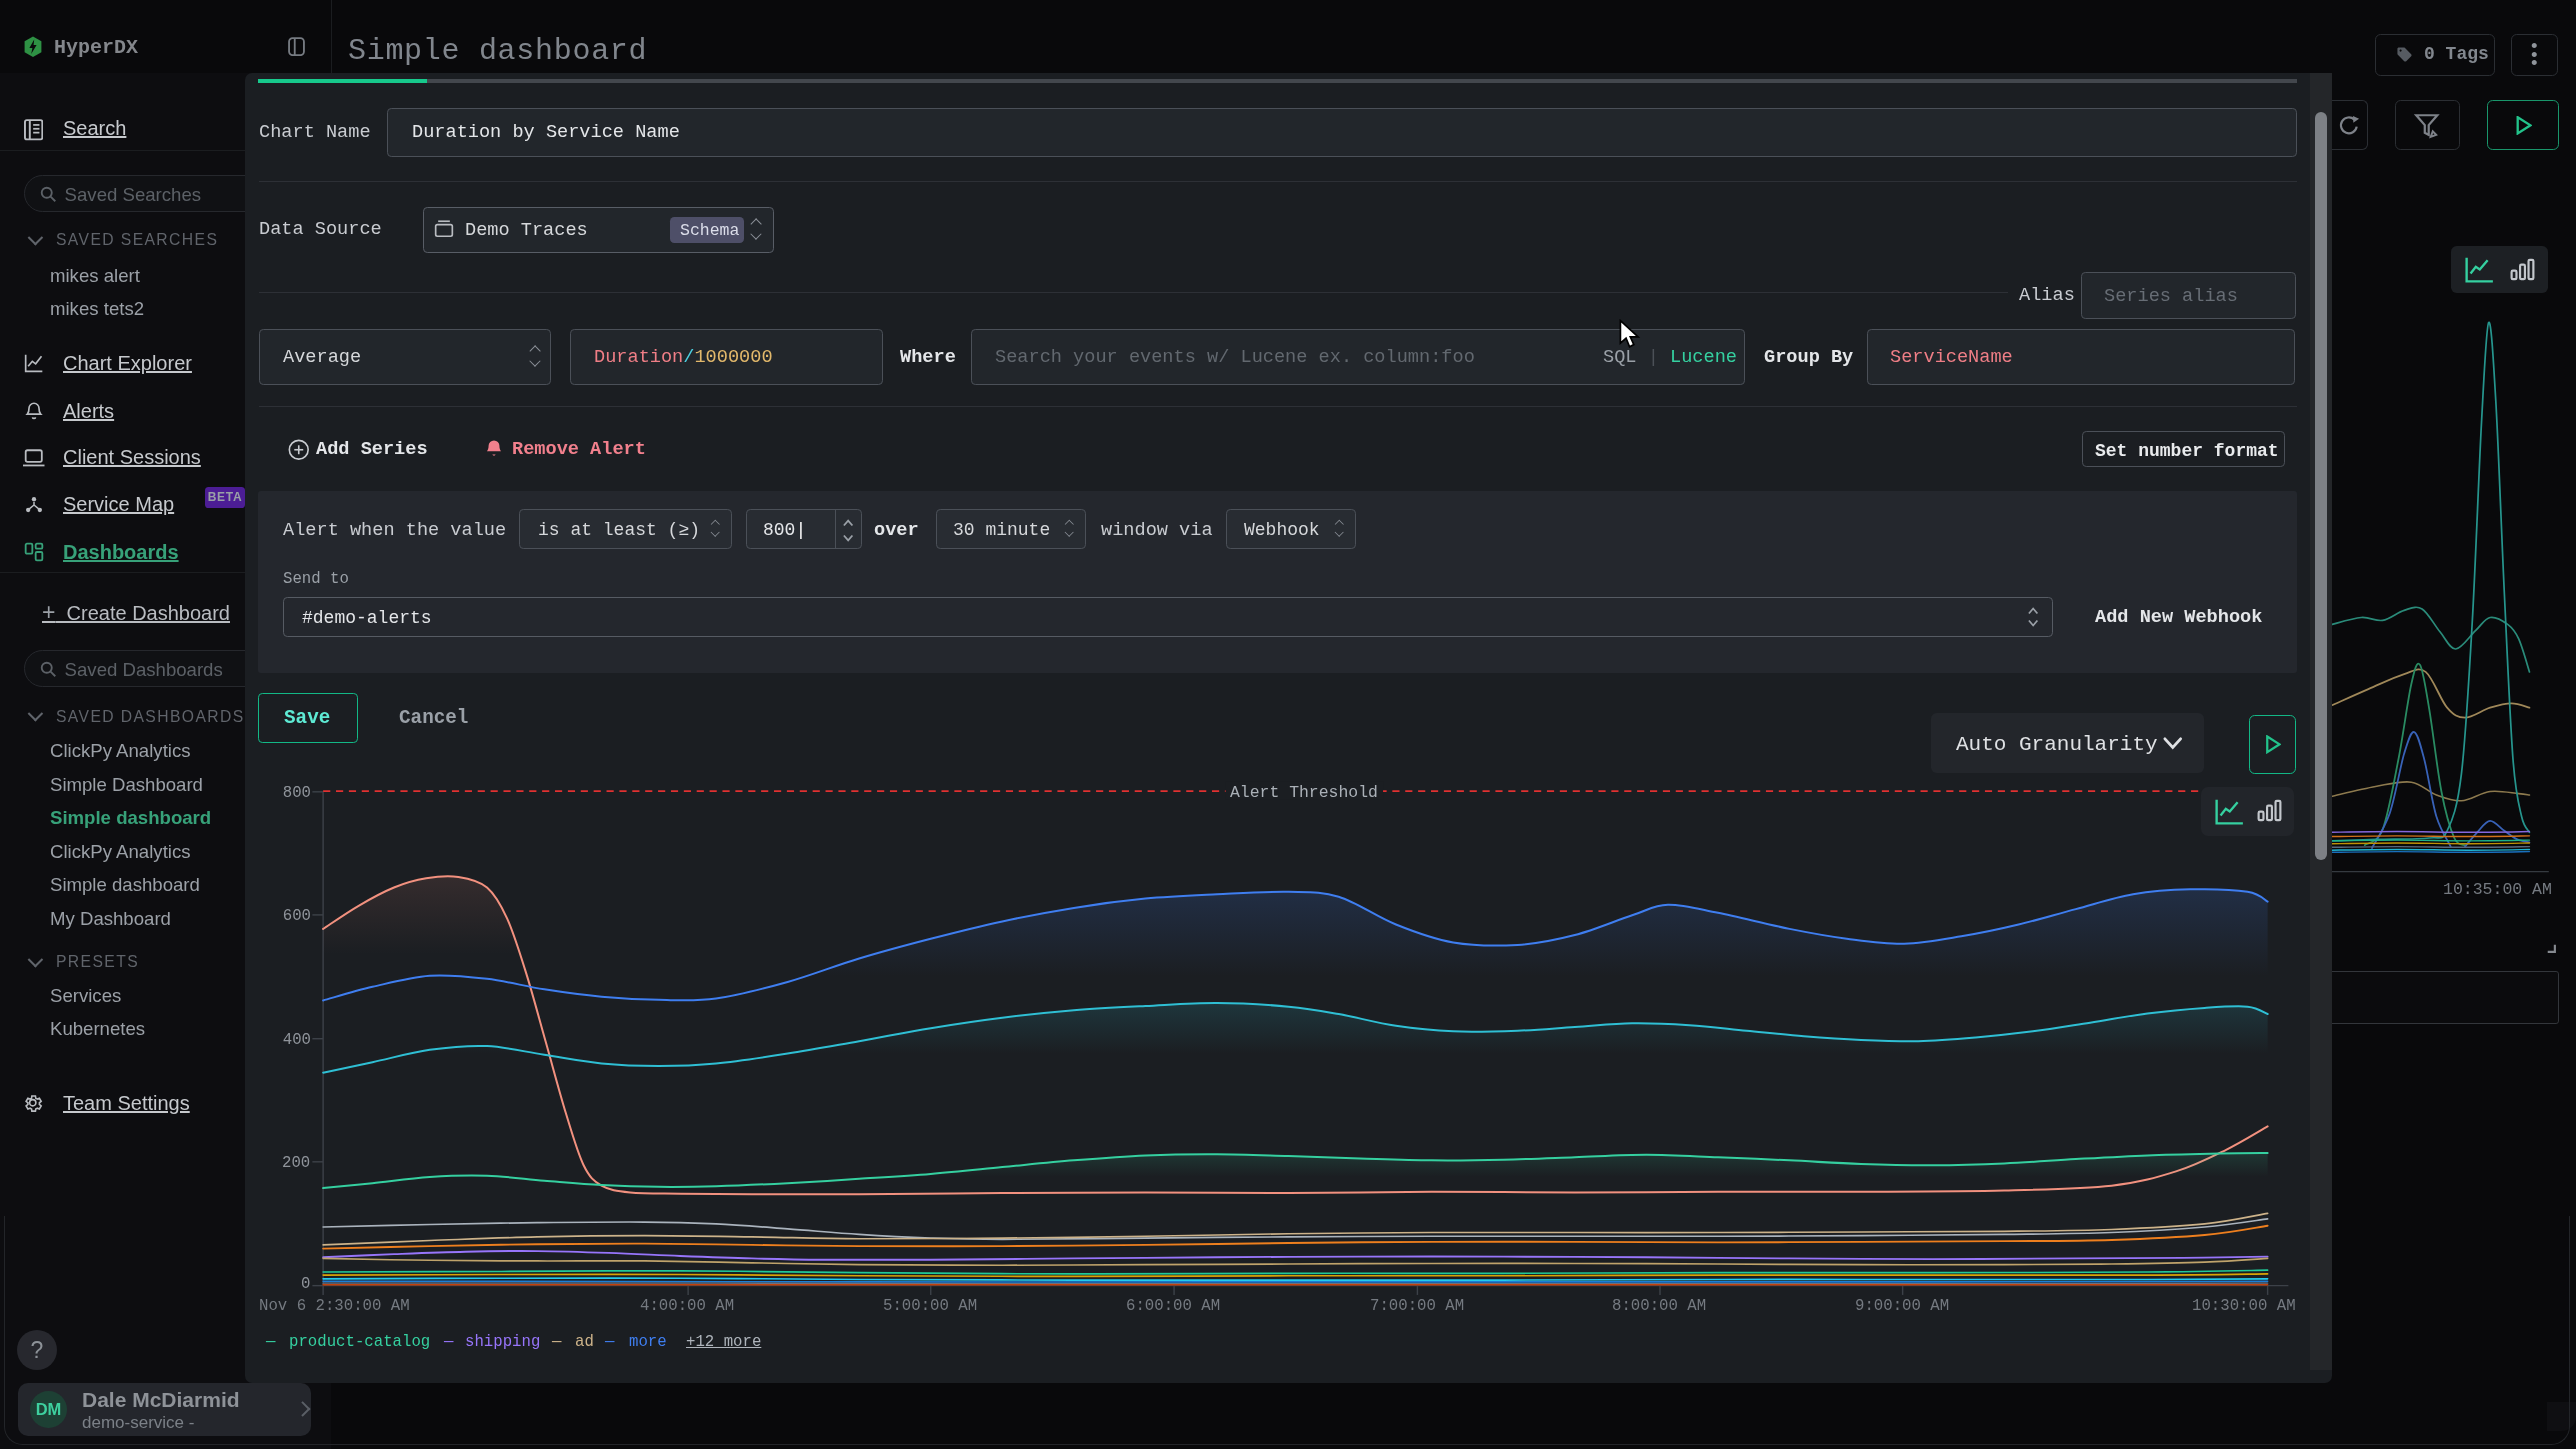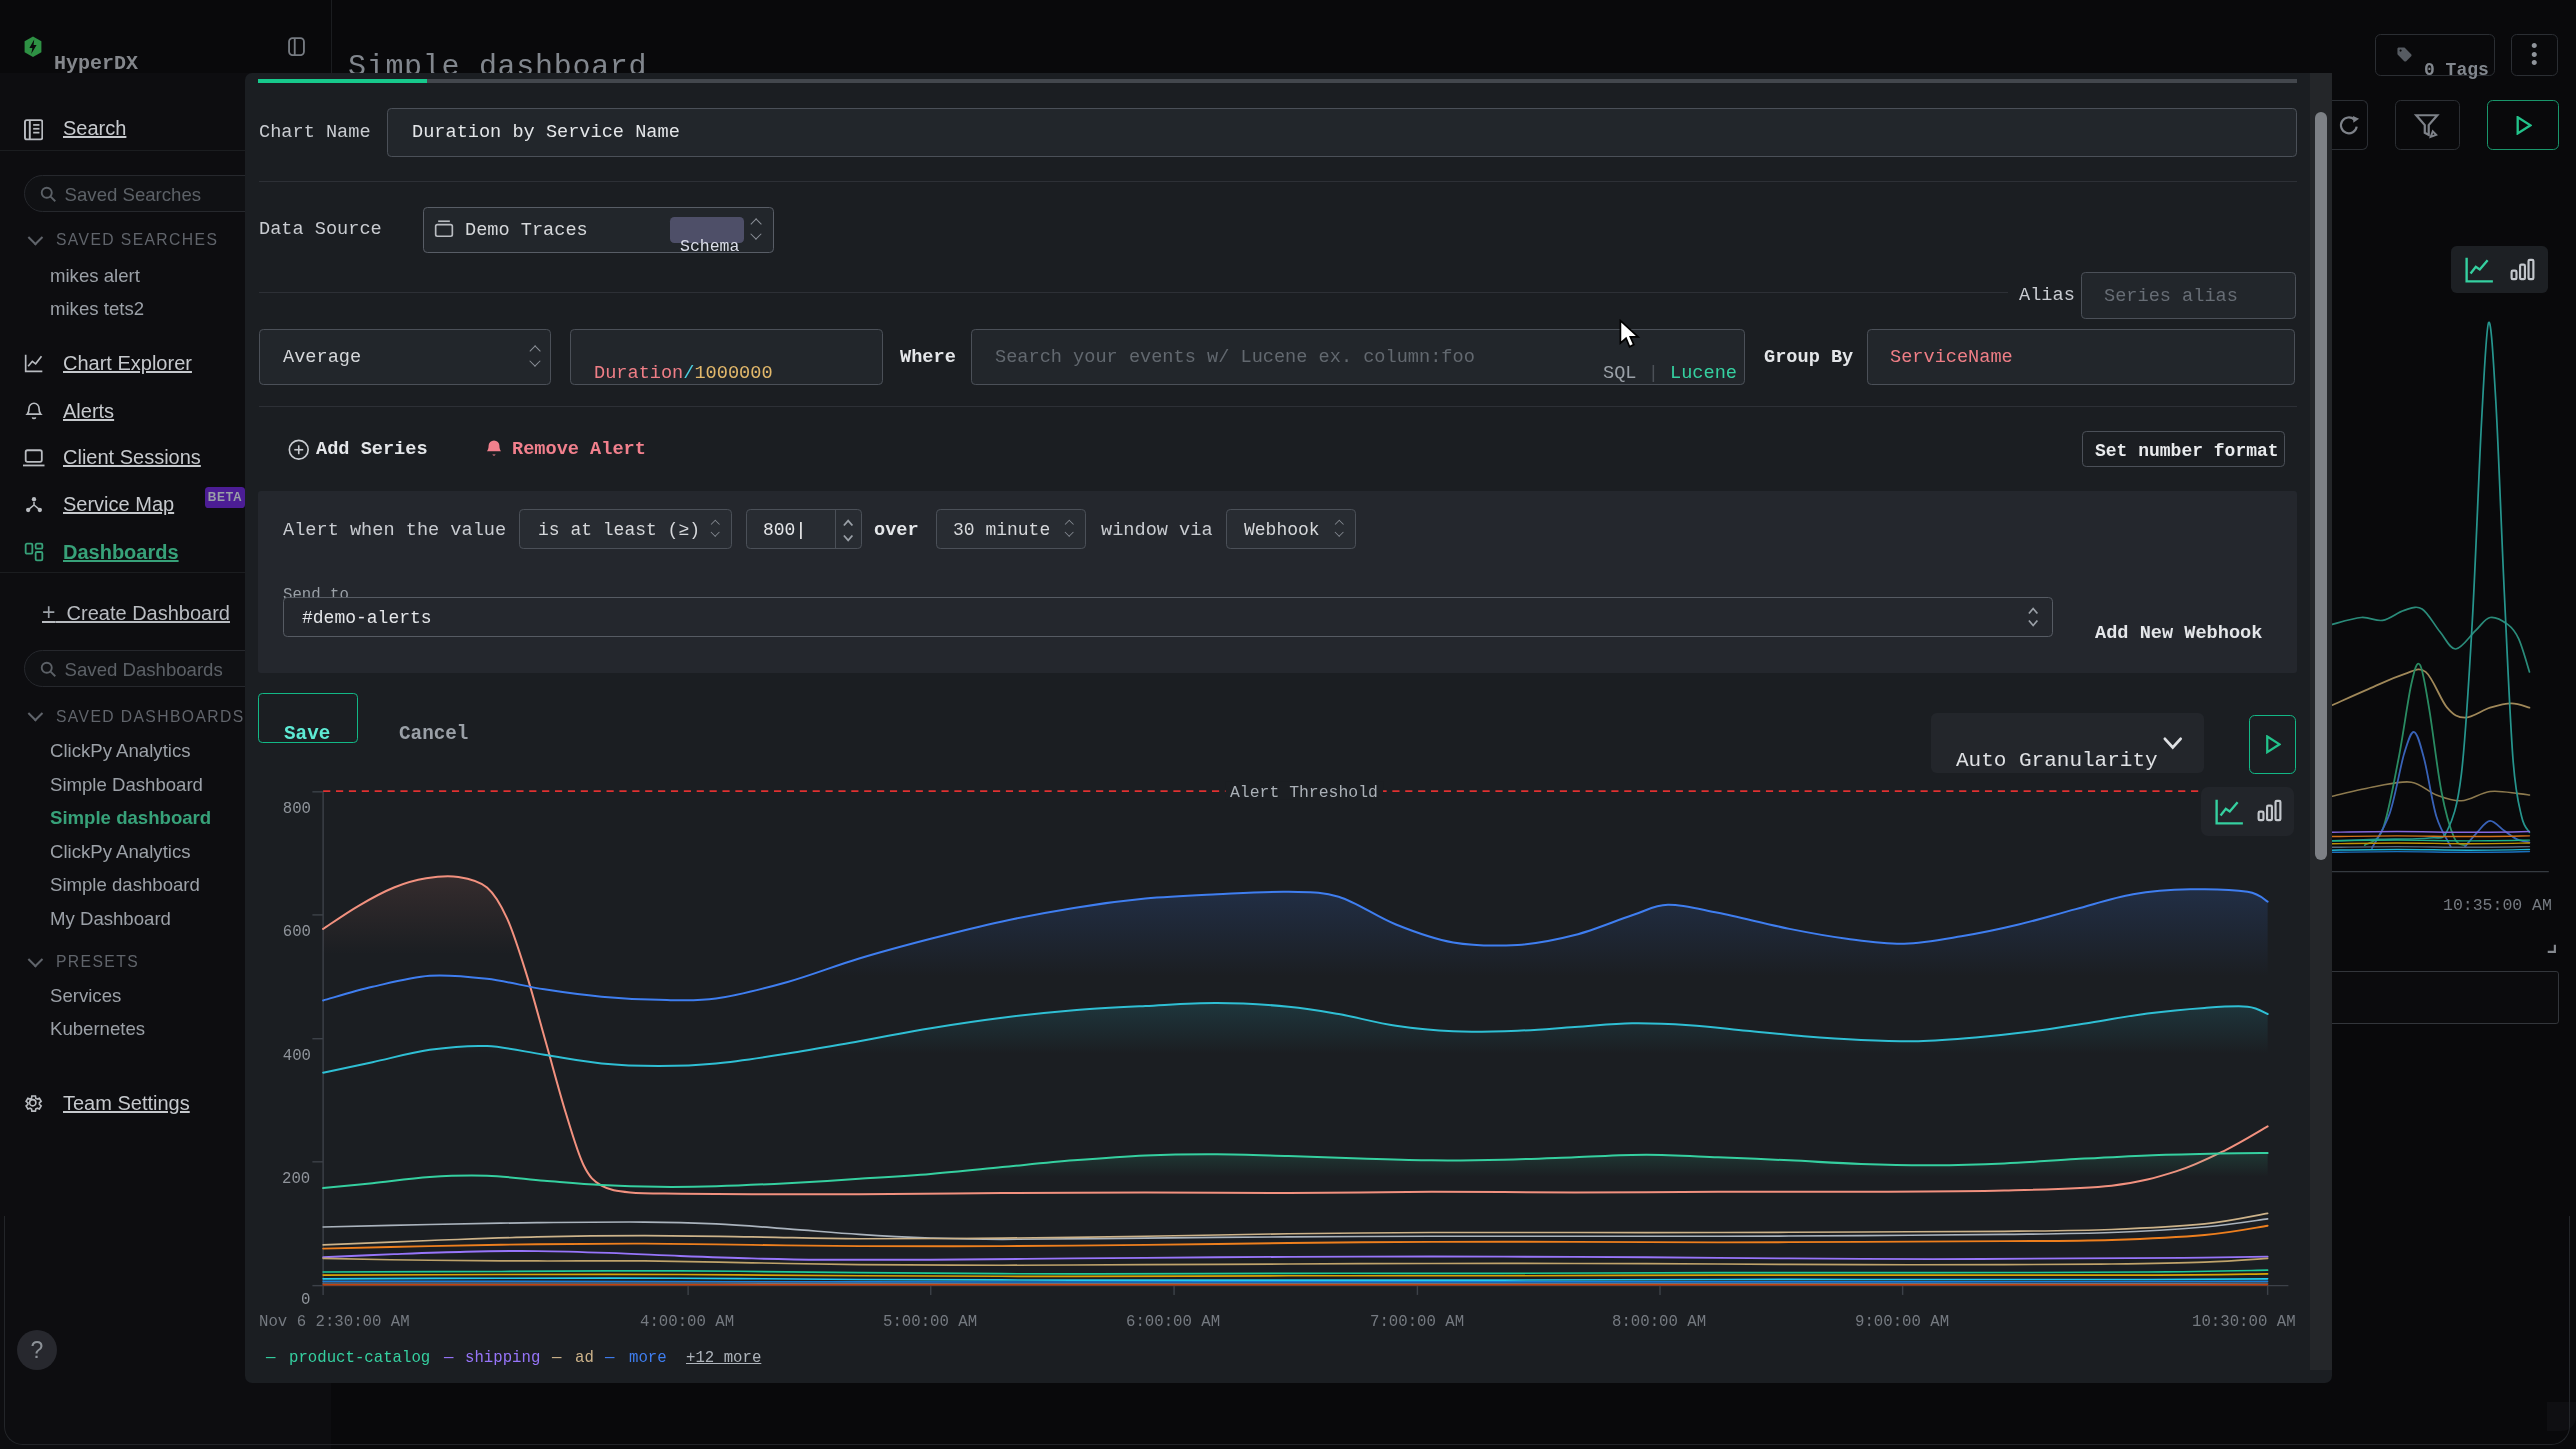--- a/index.html
+++ b/index.html
@@ -1,18 +1,18 @@
 <!DOCTYPE html>
 <html style="font-size:11.4px"><head>
 <meta charset="utf-8">
 <style>
   * { margin:0; padding:0; box-sizing:border-box; }
   html,body { width:2576px; height:1450px; background:#060607; overflow:hidden; }
   body { font-family:"Liberation Sans", sans-serif; }
-  .mono { font-family:"Liberation Mono", monospace;margin-top:16px; }
+  .mono { font-family:"Liberation Mono", monospace; }
   #page { position:relative; width:2576px; height:1450px; background:#09090b; overflow:hidden; }
   .abs { position:absolute; }
   
   #header { position:absolute; left:0; top:0; width:2576px; height:73px; background:#09090b; }
   #vdiv { position:absolute; left:331px; top:0; width:1.4px; height:73px; background:#1b1d20; }
   .hbtn { position:absolute; border:1.4px solid #2b2e33; border-radius:5.7px; background:transparent; }
   
   #sidebar { position:absolute; left:0; top:73px; width:331px; height:1377px; background:#0d0d10; z-index:1; }
   .sbitem { position:absolute; left:63px; font-size:20px; color:#c6c9cd; white-space:nowrap;text-decoration:underline; }
   .sbsub  { position:absolute; left:50px; font-size:18.6px; color:#9ba0a7; white-space:nowrap; }
@@ -151,20 +151,26 @@
     <div class="sbsub" style="top:912px">Services</div>
     <div class="sbsub" style="top:945px">Kubernetes</div>
     <svg class="abs" style="left:21.5px;top:1019px" width="21.5" height="21.5" viewBox="0 0 24 24">
         <path fill="none" stroke="#b9bcc1" stroke-width="1.8" d="M12 8.5a3.5 3.5 0 1 0 0 7 3.5 3.5 0 0 0 0-7zm7.4 3.5l2-1.6-2-3.4-2.4.9a7 7 0 0 0-1.6-.9L15 4.5h-4l-.4 2.5a7 7 0 0 0-1.6.9l-2.4-.9-2 3.4 2 1.6a7 7 0 0 0 0 1.9l-2 1.6 2 3.4 2.4-.9c.5.4 1 .7 1.6.9l.4 2.5h4l.4-2.5a7 7 0 0 0 1.6-.9l2.4.9 2-3.4-2-1.6a7 7 0 0 0 0-1.9z"></path>
       </svg>
     <div class="sbitem" style="top:1019px">Team Settings</div>
 
     <div class="abs" style="left:17px;top:1257px;width:40px;height:40px;border-radius:20px;background:#27282e;color:#8d9298;font-size:23px;text-align:center;line-height:40px">?</div>
   </div>
 
+  <div class="abs" style="left:18px;top:1383px;width:293px;height:53px;background:#24262c;border-radius:10px;z-index:3">
+    <div class="abs" style="left:12px;top:7.9px;width:37px;height:37px;border-radius:18.6px;background:#1d4034;color:#3ecf9e;font-size:16.5px;font-weight:bold;text-align:center;line-height:37px">DM</div>
+    <div class="abs" style="left:64px;top:5px;font-size:21px;font-weight:bold;color:#8e9298">Dale McDiarmid</div>
+    <div class="abs" style="left:64px;top:30px;font-size:17px;color:#7b8087">demo-service -</div>
+    <div class="chev" style="left:279px;top:20px;transform:rotate(-135deg);border-color:#5a5f66"></div>
+  </div>
 
   <div class="abs" style="left:4.3px;top:1216px;width:2566px;height:229px;border-left:1.4px solid #232529;border-right:1.4px solid #232529;border-bottom:1.4px solid #232529;border-radius:0 0 18.6px 18.6px;z-index:6;pointer-events:none"></div>
 
   <div class="abs" style="left:2451px;top:246px;width:97px;height:47px;background:#1d2024;border-radius:5.7px"></div>
   <svg class="abs" style="left:2464px;top:255px" width="31.5" height="29" viewBox="0 0 24 22">
       <path fill="none" stroke="#35d0a0" stroke-width="1.8" d="M2 2v18h20"></path>
       <path fill="none" stroke="#35d0a0" stroke-width="1.8" d="M5 14l4-5 3 2 6-7"></path>
     </svg>
   <svg class="abs" style="left:2508px;top:255px" width="29" height="29" viewBox="0 0 24 24">
       <rect x="3" y="13" width="4" height="7" rx="1" fill="none" stroke="#c3c7cc" stroke-width="1.8"></rect>

